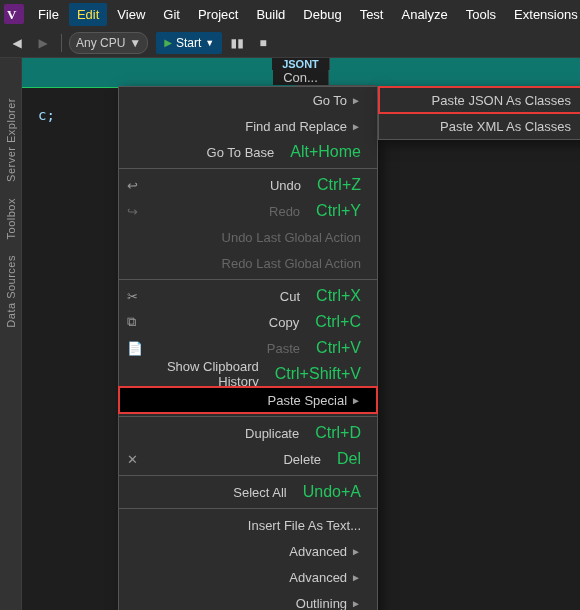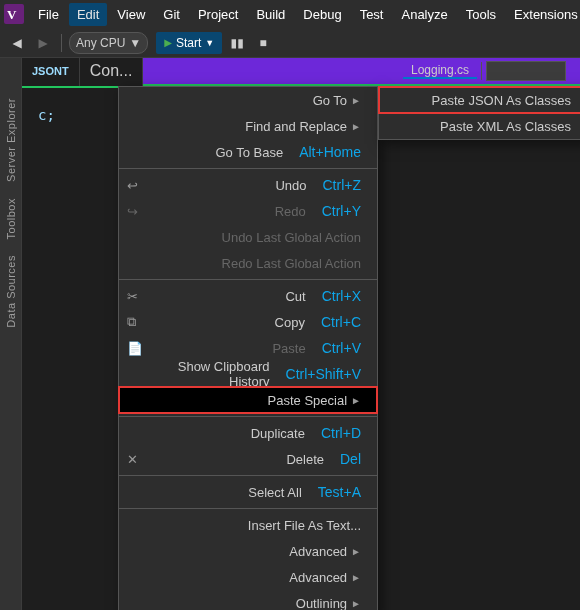--- a/index.html
+++ b/index.html
@@ -25,21 +25,21 @@
     }
     .menubar-item {
       padding: 4px 8px;
       color: #ffffff;
       cursor: pointer;
       font-size: 13px;
       border-radius: 2px;
     }
     .menubar-item.active {
       background: #094771;
-      color: #e5e5e5;
+      color: #fde047;
     }
 
     
     .toolbar {
       display: flex;
       align-items: center;
       height: 30px;
       background: #2d2d2d;
       padding: 0 6px;
       gap: 4px;
@@ -95,24 +95,25 @@
 
     
     .document-area {
       flex: 1;
       background: #1e1e1e;
       position: relative;
       overflow: hidden;
     }
     .doc-header {
       height: 30px;
-      background: #6d28d9;
-      display: flex;
-      align-items: center;
-      border-bottom: 4px solid #22c55e;
+      background: #0f766e;
+      display: flex;
+      align-items: center;
+      border-bottom: 1px solid #22c55e;
+      flex-direction: column;
     }
     .doc-tab {
       display: flex;
       align-items: center;
       height: 30px;
       padding: 0 10px;
       background: #1e1e1e;
       color: #ccc;
       font-size: 13px;
       border-right: 1px solid #3c3c3c;
@@ -165,22 +166,22 @@
     }
     .menu-item.disabled {
       color: #666;
       cursor: default;
     }
     .menu-item-label {
       flex: 1;
       font-size: 13px;
     }
     .menu-item-shortcut {
-      font-size: 14px;
-      color: #0ea5e9;
+      font-size: 16px;
+      color: #22c55e;
       margin-left: 16px;
     }
     .menu-item-arrow {
       font-size: 10px;
       color: #999;
       margin-left: 4px;
     }
     .menu-item-icon {
       position: absolute;
       left: 8px;
@@ -285,21 +286,21 @@
     <span class="vertical-label">Data Sources</span>
   </div>
 
   <div class="document-area">
 
     <div class="doc-header">
       <div class="doc-tab">
         <span style="color:#9cdcfe;font-size:11px;font-weight:bold;">JSONT</span>
       </div>
       <div class="doc-tab">
-        <span style="font-size:16px;">Con...</span>
+        <span style="font-size:13px;">Con...</span>
       </div>
 
       <div style="flex:1; display:flex; align-items:center; justify-content:flex-end; padding-right:14px;">
         <span style="font-size:12px;color:#ccc;padding:0 8px; border-bottom:2px solid #007acc;">
           <span>Logging.cs</span>
         </span>
         <div style="width:1px;height:18px;background:#555;margin:0 4px;"></div>
         <div style="height:20px;width:80px;background:#3c3c3c;border:1px solid #555;"></div>
       </div>
     </div>
@@ -382,21 +383,21 @@
         <div class="menu-item">
           <span class="menu-item-icon">✕</span>
           <span class="menu-item-label">Delete</span>
           <span class="menu-item-shortcut">Del</span>
         </div>
 
         <div class="menu-separator"></div>
 
         <div class="menu-item">
           <span class="menu-item-label">Select All</span>
-          <span class="menu-item-shortcut">Test+A</span>
+          <span class="menu-item-shortcut">Undo+A</span>
         </div>
 
         <div class="menu-separator"></div>
 
         <div class="menu-item">
           <span class="menu-item-label">Insert File As Text...</span>
         </div>
         <div class="menu-item">
           <span class="menu-item-label">Advanced</span>
           <span class="menu-item-arrow">►</span>

